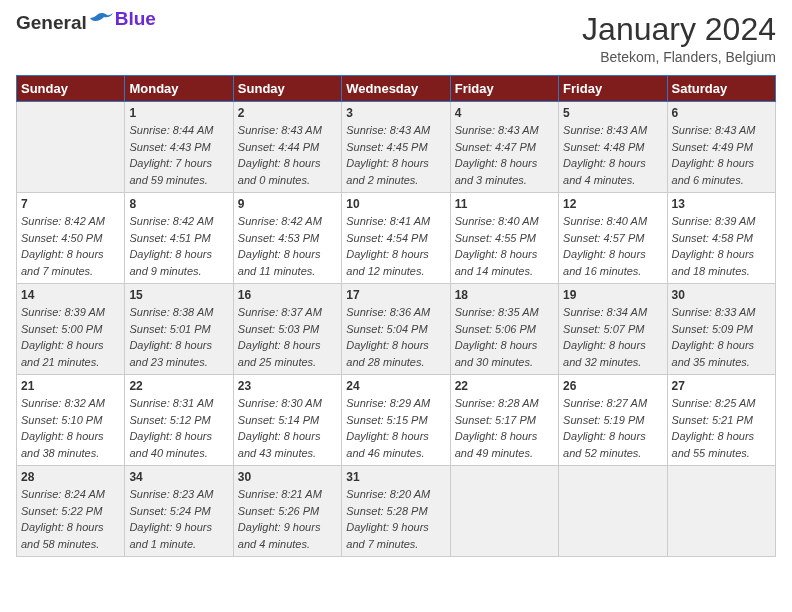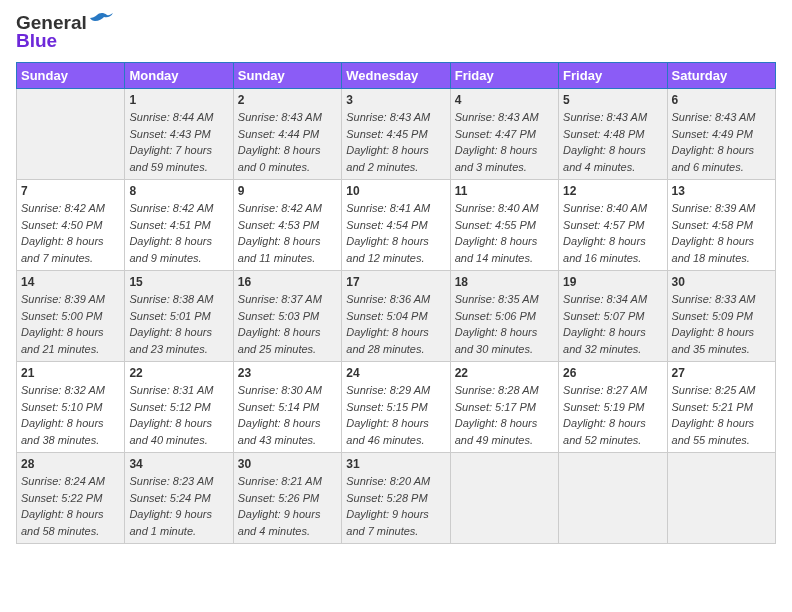--- a/index.html
+++ b/index.html
@@ -38,21 +38,21 @@
       font-size: 14px;
       color: #555;
       margin-top: 2px;
     }
     table {
       width: 100%;
       border-collapse: collapse;
       table-layout: fixed;
     }
     thead tr {
-      background-color: #8b5cf6;
+      background-color: #7f1d1d;
       color: #fff;
     }
     thead th {
       padding: 5px 4px;
       font-size: 13px;
       font-weight: bold;
       text-align: left;
       border: 1px solid #2878c3;
     }
     tbody tr {
@@ -85,29 +85,33 @@
       line-height: 1.5;
       font-style: italic;
     }
   </style>
 </head>
 <body>
 
 <div class="container">
   <div class="header">
     <div class="logo">
-      <div style="display:flex;flex-direction:column;align-items:flex-start;">
+      <div style="display:flex;flex-direction:row;align-items:flex-start;">
         <div style="display:flex;align-items:center;">
           <span style="font-size:19px;font-weight:bold;color:#333;">General</span>
           <svg width="26" height="22" viewBox="0 0 26 22" style="margin-left:2px;margin-top:-2px;">
             <path d="M8 4 C10 2, 14 1, 18 4 C20 5, 22 3, 24 2 C22 6, 18 7, 15 6 C13 8, 10 10, 6 10 C4 10, 2 9, 1 7 C3 7, 6 6, 8 4Z" fill="#2878c3"></path>
           </svg>
         </div>
         <span style="font-size:19px;font-weight:bold;color:#6d28d9;margin-top:-4px;">Blue</span>
       </div>
+    </div>
+    <div class="title-block">
+      <div class="month-title">January 2024</div>
+      <div class="location">Betekom, Flanders, Belgium</div>
     </div>
   </div>
 
   <table>
     <thead>
       <tr>
         <th>Sunday</th>
         <th>Monday</th>
         <th>Sunday</th>
         <th>Wednesday</th>

